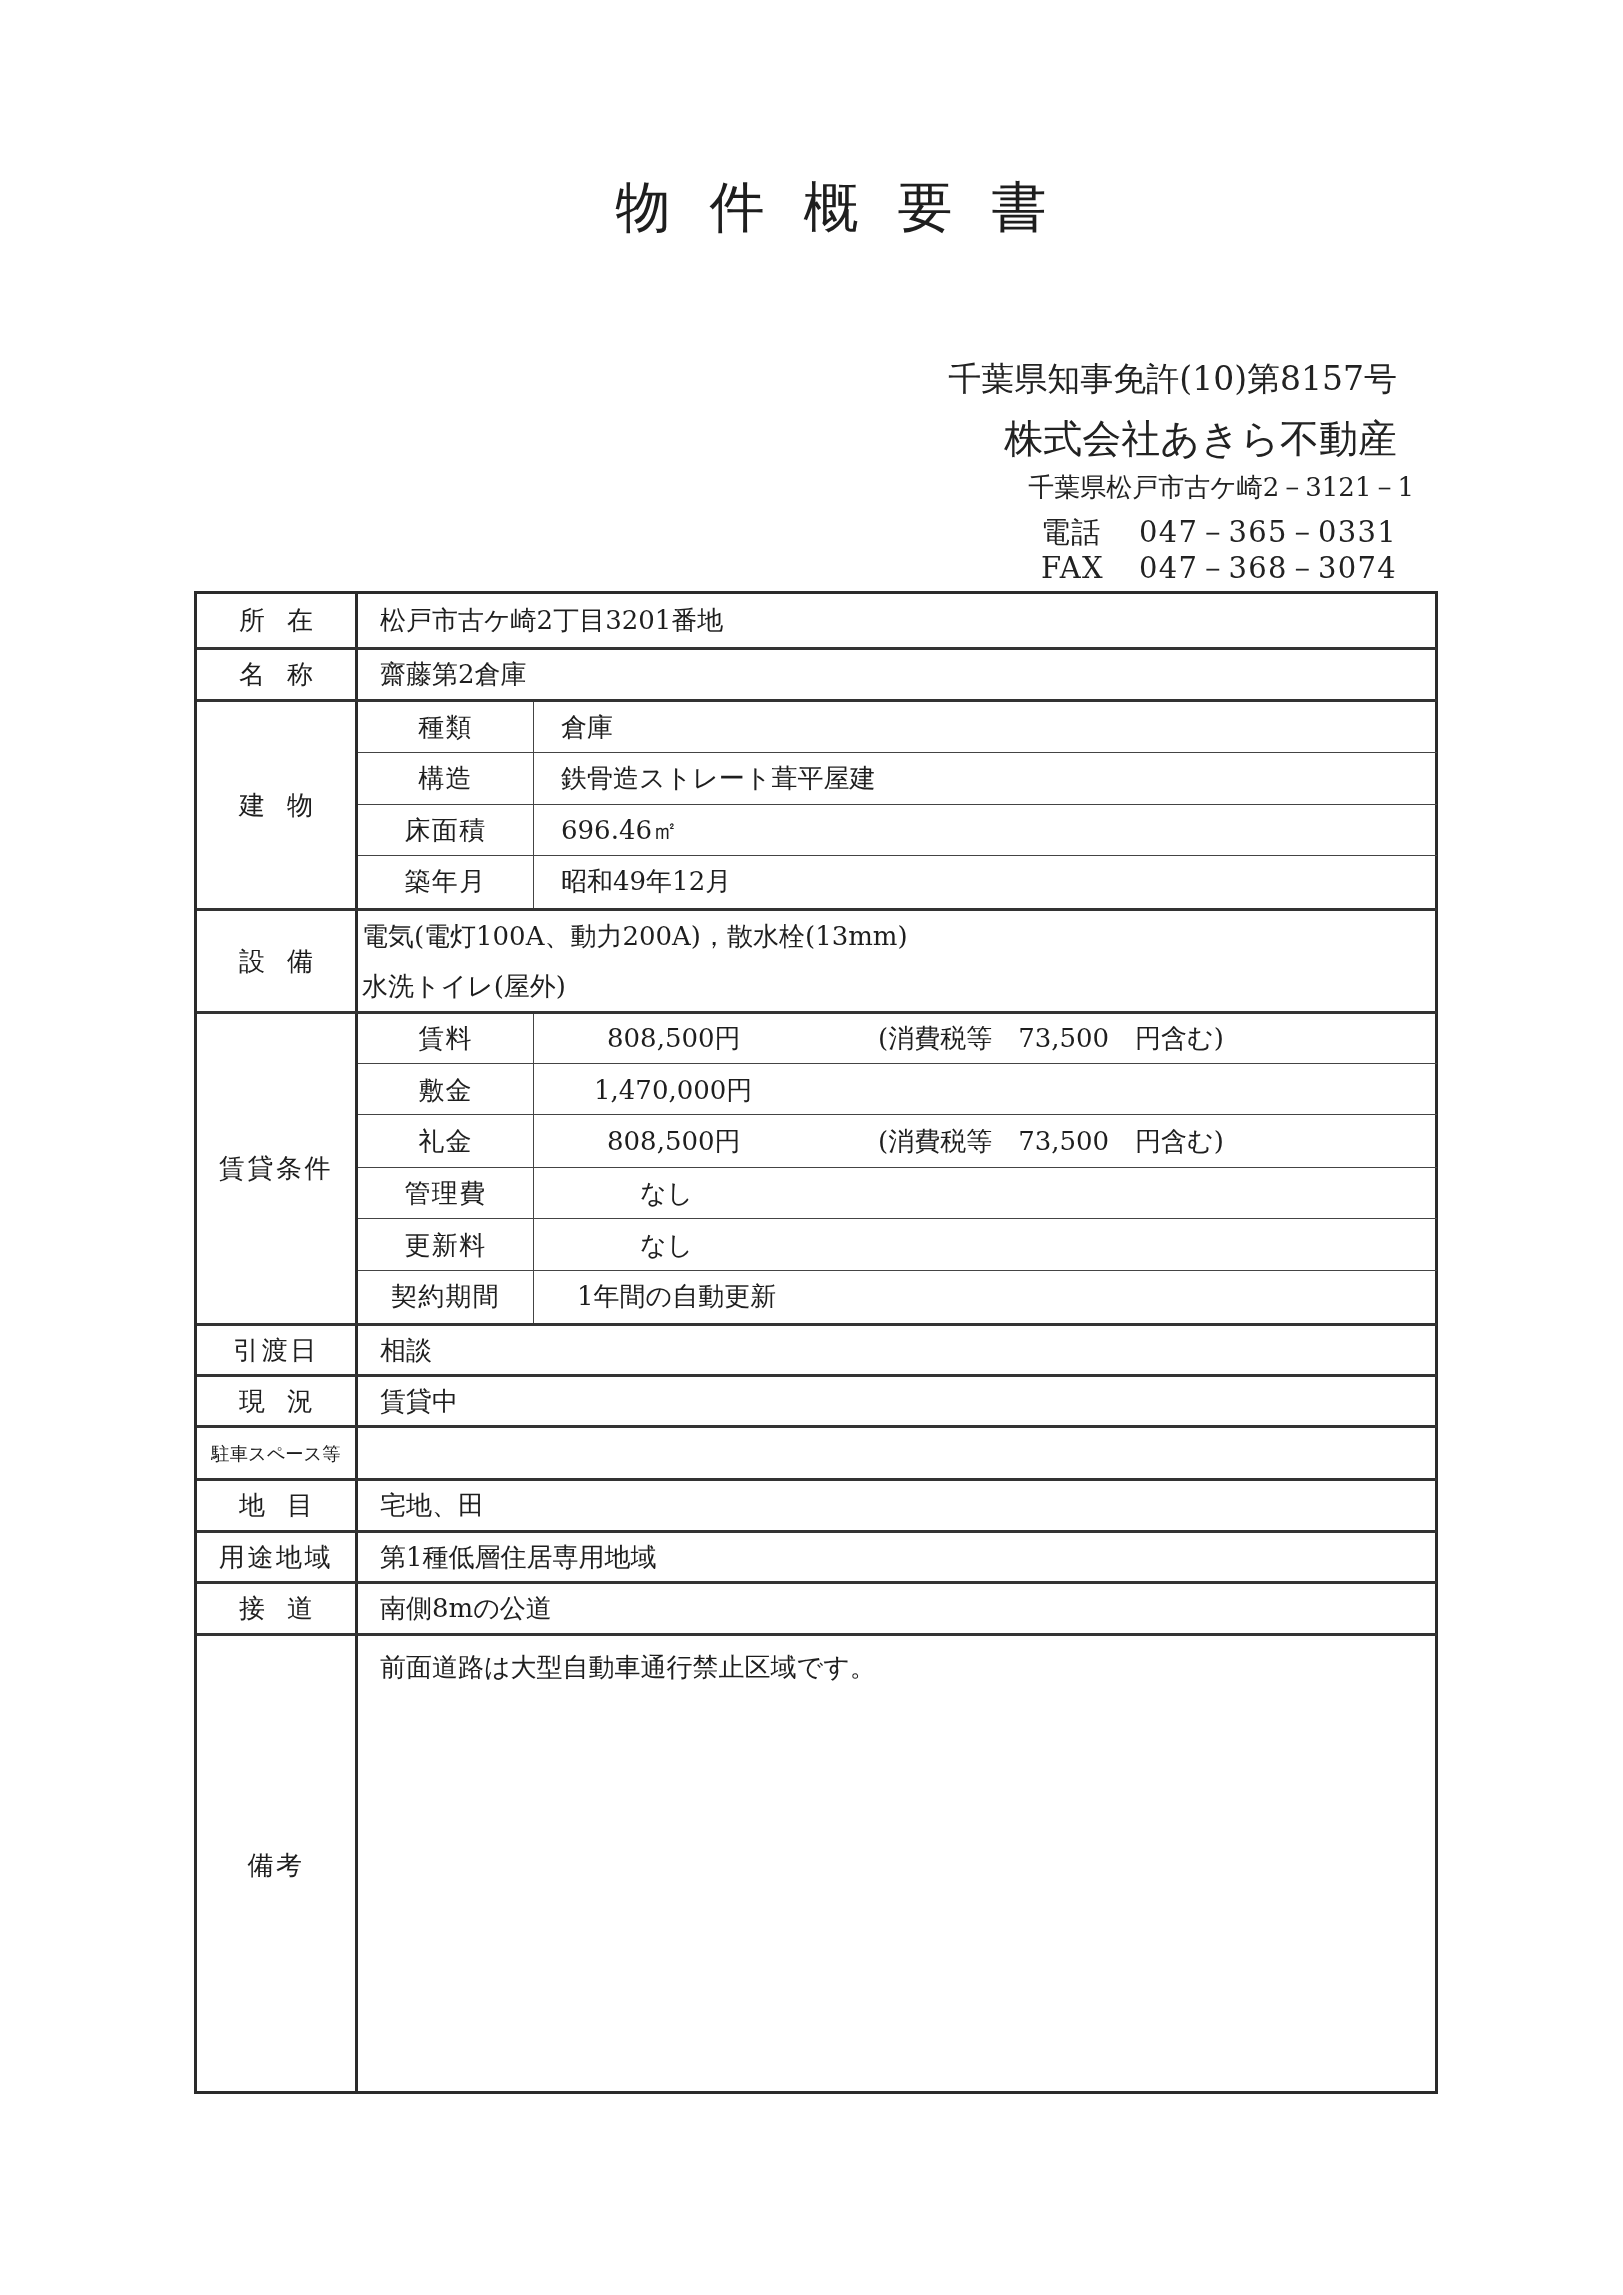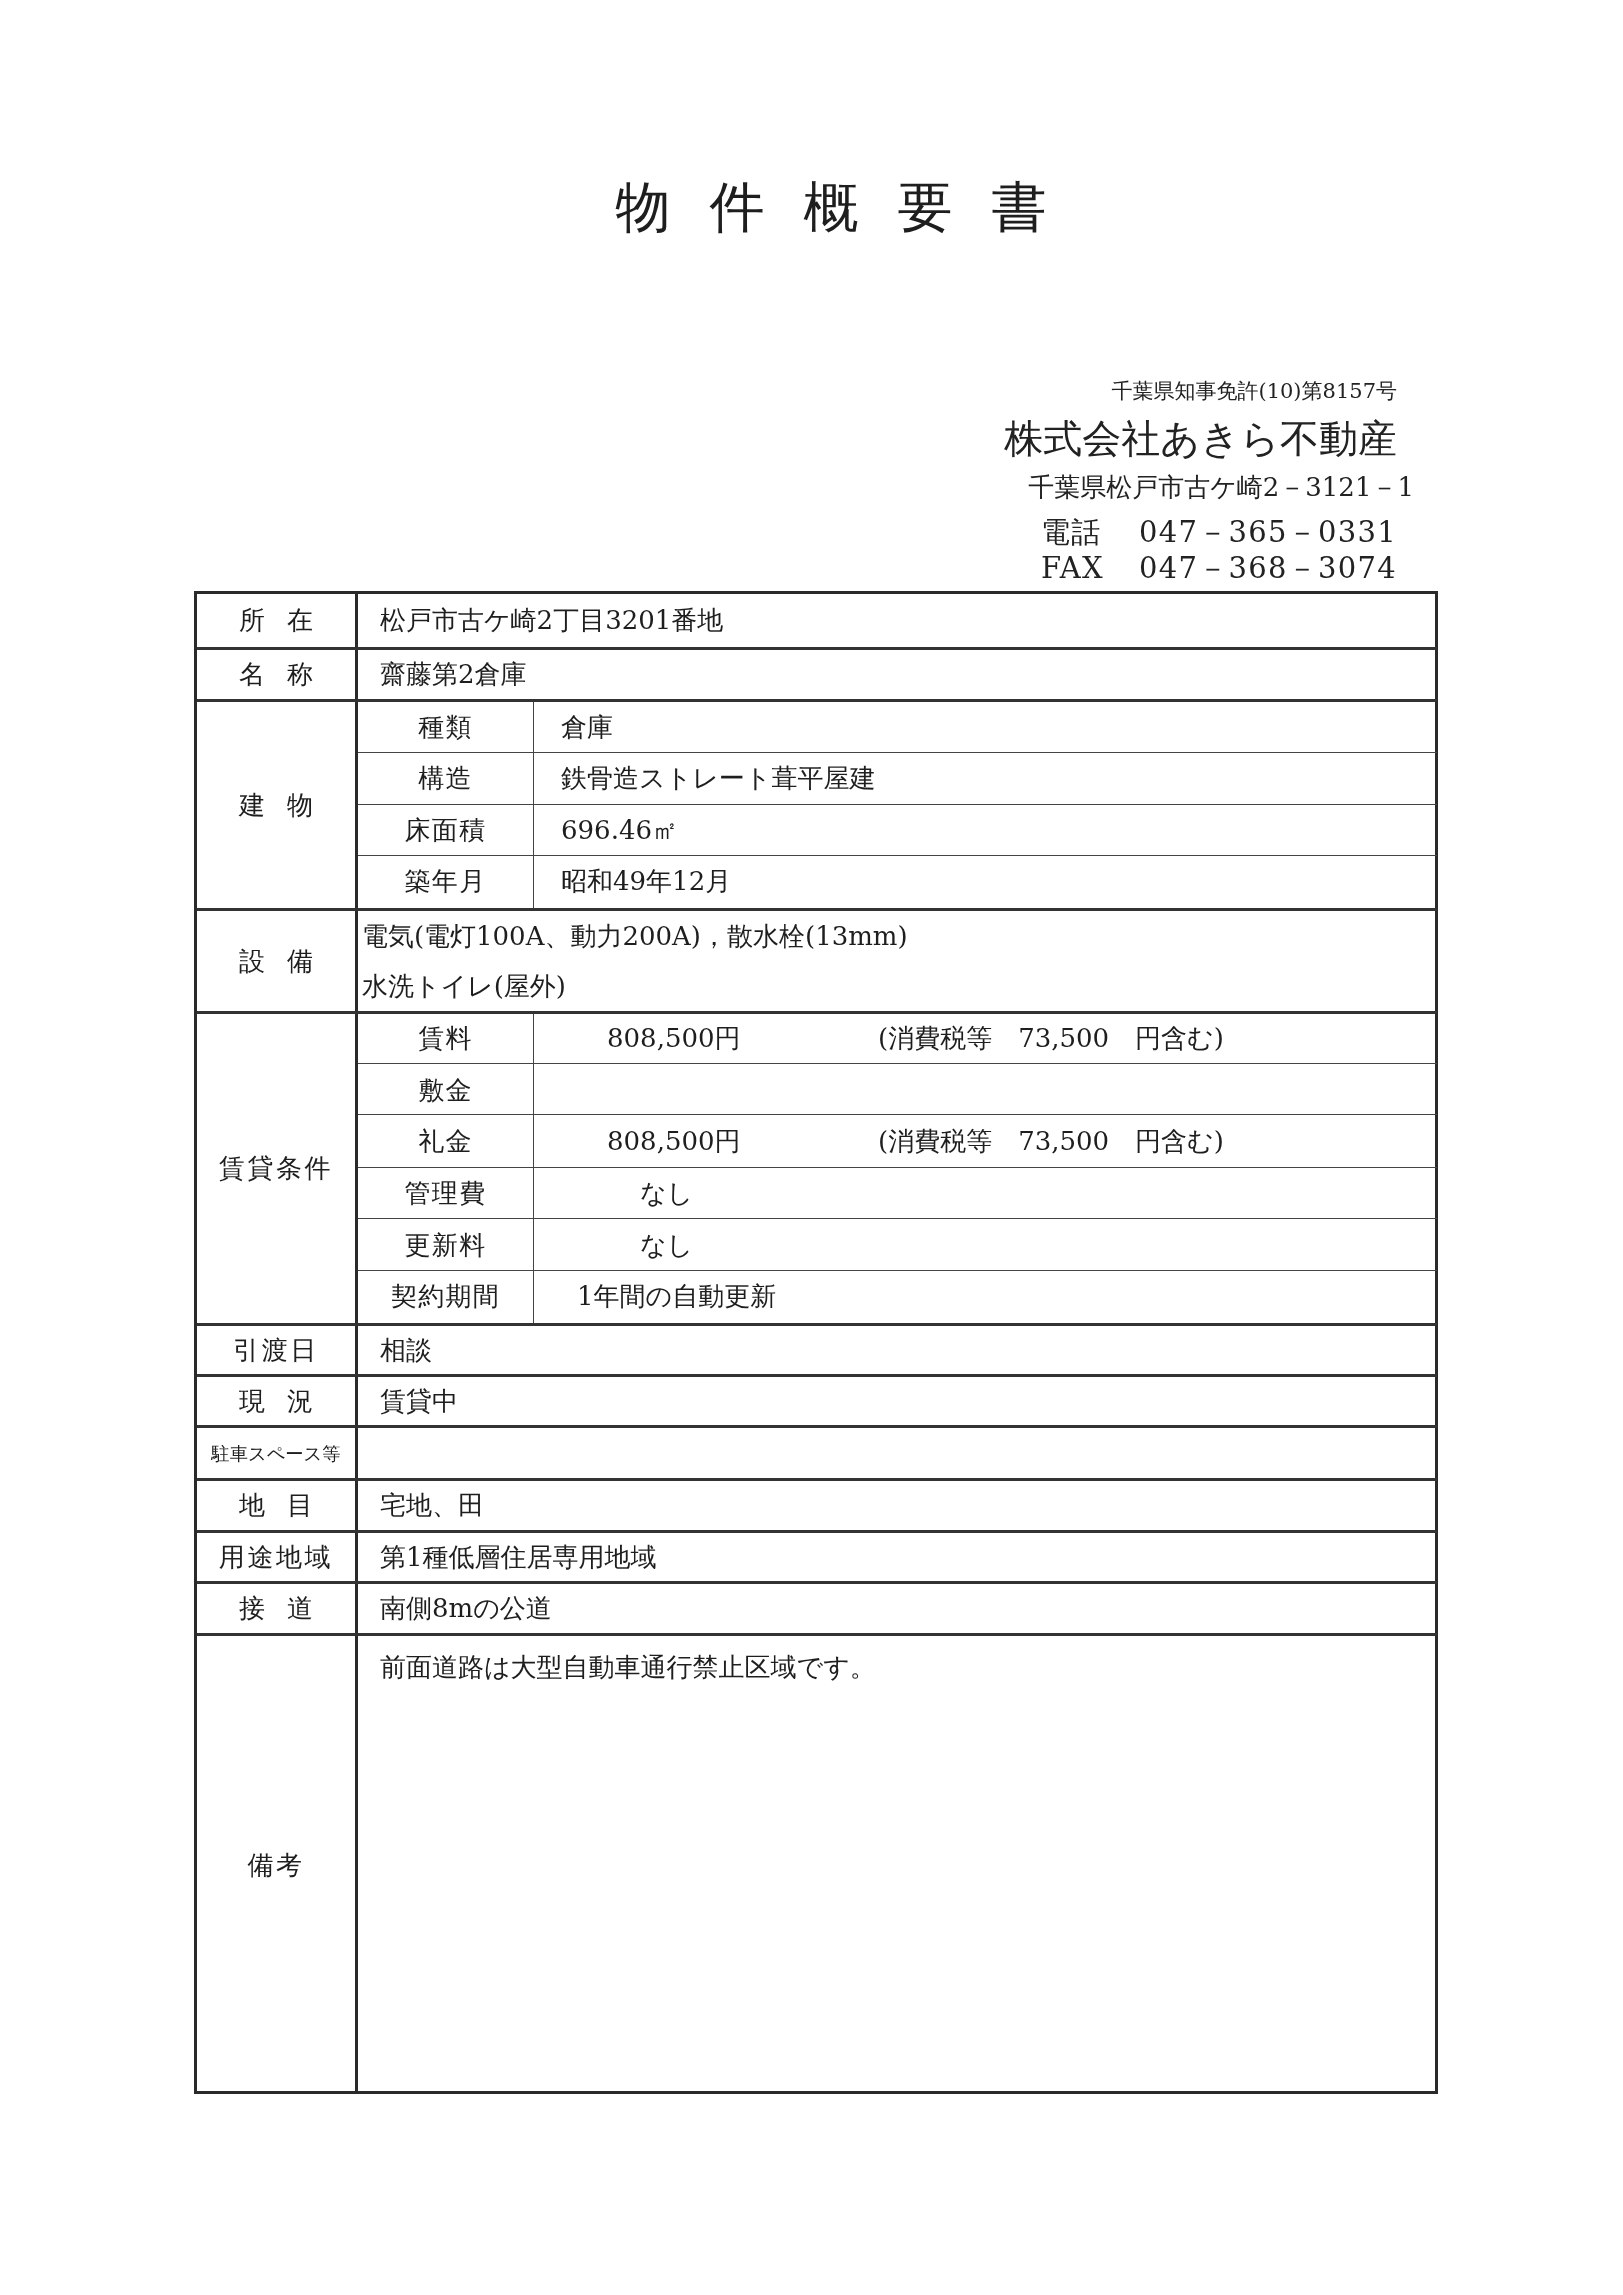--- a/index.html
+++ b/index.html
@@ -6,21 +6,21 @@
   body {
     width: 1623px; height: 2295px; position: relative; overflow: hidden;
     font-family: "DejaVu Serif", "Liberation Serif", serif; color: #1e1e1e;
   }
   .abs { position: absolute; white-space: nowrap; }
   .title {
     left: 0; width: 1623px; top: 175px; text-align: center;
     font-size: 55px; letter-spacing: 39px; line-height: 65px; padding-left: 39px;
   }
   .hdr { right: 226px; text-align: right; color: #222; }
-  .license { top: 377px; font-size: 21px; }
+  .license { top: 357px; font-size: 33px; }
   .company { top: 412px; font-size: 39px; }
   .address { top: 470px; font-size: 26px; right: 209px; }
   .phone { top: 513px; font-size: 29px; letter-spacing: 1.3px; }
   .fax { top: 549px; font-size: 29px; letter-spacing: 1.3px; }
   .phone .lbl, .fax .lbl { display: inline-block; width: 98px; text-align: left; }
 
   
   .tbl { position: absolute; left: 194px; top: 591px; width: 1244px; height: 1503px;
          border: 3.3px solid #2a2a2a; box-sizing: border-box; }
   .hline { position: absolute; height: 0; border-top: 3.3px solid #333; }
@@ -109,20 +109,23 @@
 
   <div class="cell lab" style="left:0; top:420px; width:158px; height:308px;">賃貸条件</div>
 
   <div class="cell sublab" style="left:161px; top:420px; width:175px; height:49px;text-align:right;">賃料</div>
   <div class="cell" style="left:338px; top:420px; width:903px; height:49px;">
     <span class="amount" style="left:72px;">808,500円</span>
     <span class="note">(消費税等　73,500　円含む)</span>
   </div>
 
   <div class="cell sublab" style="left:161px; top:471px; width:175px; height:50px;">敷金</div>
+  <div class="cell" style="left:338px; top:471px; width:903px; height:50px;">
+    <span class="amount" style="left:59px;">1,470,000円</span>
+  </div>
 
   <div class="cell sublab" style="left:161px; top:522px; width:175px; height:51px;">礼金</div>
   <div class="cell" style="left:338px; top:522px; width:903px; height:51px;">
     <span class="amount" style="left:72px;">808,500円</span>
     <span class="note">(消費税等　73,500　円含む)</span>
   </div>
 
   <div class="cell sublab" style="left:161px; top:574px; width:175px; height:50px;">管理費</div>
   <div class="cell" style="left:338px; top:574px; width:903px; height:50px;">
     <span class="amount" style="left:105px;">なし</span>

